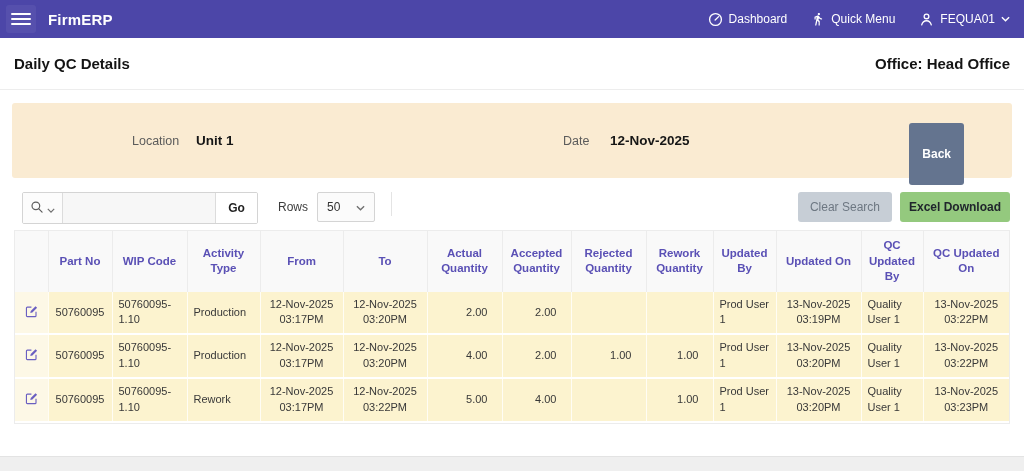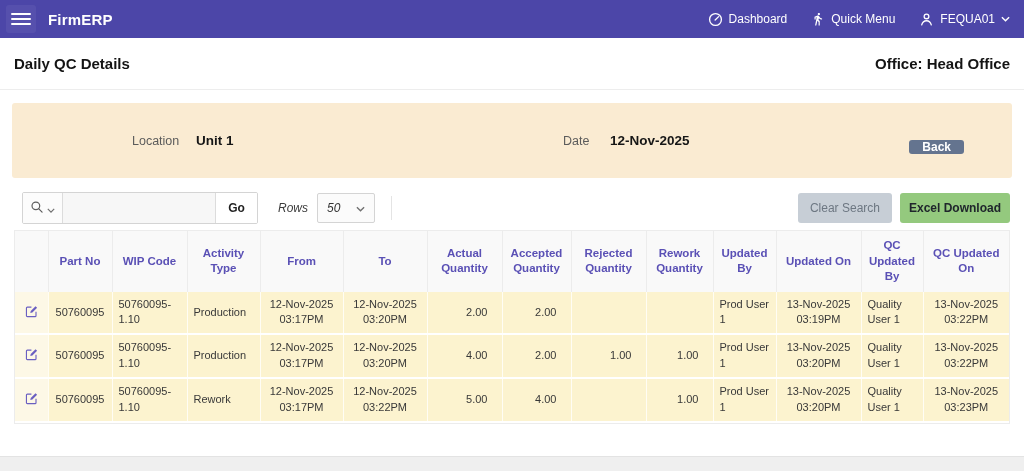--- a/index.html
+++ b/index.html
@@ -38,44 +38,44 @@
   
   .filter-panel {
     position:relative; margin:13px 12px 0; height:75px;
     background:var(--panel-bg,#FAEBD2); border-radius:3px;
   }
   .fp-label { position:absolute; top:31px; font-size:12.5px; color:#5b5b5b; }
   .fp-value { position:absolute; top:30px; font-size:13.5px; font-weight:700; color:#161616; }
   .fp-label.loc { left:120px; }  .fp-value.loc { left:184px; }
   .fp-label.date { left:551px; } .fp-value.date { left:598px; }
   .btn-back {
-    position:absolute; right:48px; top:37px;
+    position:absolute; right:48px; top:20px;
     background:var(--back-button-bg,#64748F); color:#fff; border:none; border-radius:3px;
-    font-family:inherit; font-size:12px; font-weight:700; padding:0 13px; cursor:pointer;
-  }
-
-  
-  .toolbar { margin:14px 14px 0; height:32px; display:flex; align-items:center; padding-left:8px; }
+    font-family:inherit; font-size:12px; font-weight:700; padding:24px 13px; cursor:pointer;
+  }
+
+  
+  .toolbar { margin:14px 14px 0; height:32px; display:flex; align-items:flex-start; padding-left:8px; }
   .search-group {
     display:flex; align-items:stretch; height:32px;
     border:1px solid #d4d4d4; border-radius:2px; overflow:hidden; background:#fff;
   }
   .search-btn {
     width:40px; display:flex; align-items:center; justify-content:center; gap:3px;
     background:#fcfcfc; border:none; border-right:1px solid #dcdcdc; cursor:pointer;
   }
   .search-input {
     width:152px; border:none; outline:none; background:#f7f7f7;
     font-family:inherit; font-size:12px; padding:0 8px; color:#333;
   }
   .go-btn {
     width:42px; border:none; border-left:1px solid #dcdcdc; background:#fff;
     font-family:inherit; font-size:12px; font-weight:700; color:#1f1f1f; cursor:pointer;
   }
-  .rows-wrap { display:flex; align-items:center; gap:9px; margin-left:20px;font-style:italic; }
+  .rows-wrap { display:flex; align-items:center; gap:9px; margin-left:20px; }
   .rows-label { font-size:12px; color:#3c3c3c; }
   .rows-select {
     height:30px; min-width:58px; border:1px solid #d4d4d4; border-radius:2px;
     background:#fbfbfb; display:flex; align-items:center; justify-content:space-between;
     padding:0 9px; font-size:12px; color:#333; cursor:pointer; gap:10px;
   }
   .toolbar-divider { width:1px; height:24px; background:#e4e4e4; margin-left:16px; }
   .toolbar-spacer { flex:1; }
   .btn-clear {
     background:var(--clear-button-bg,#C7CED6); color:#6d7782; border:none; border-radius:3px;

